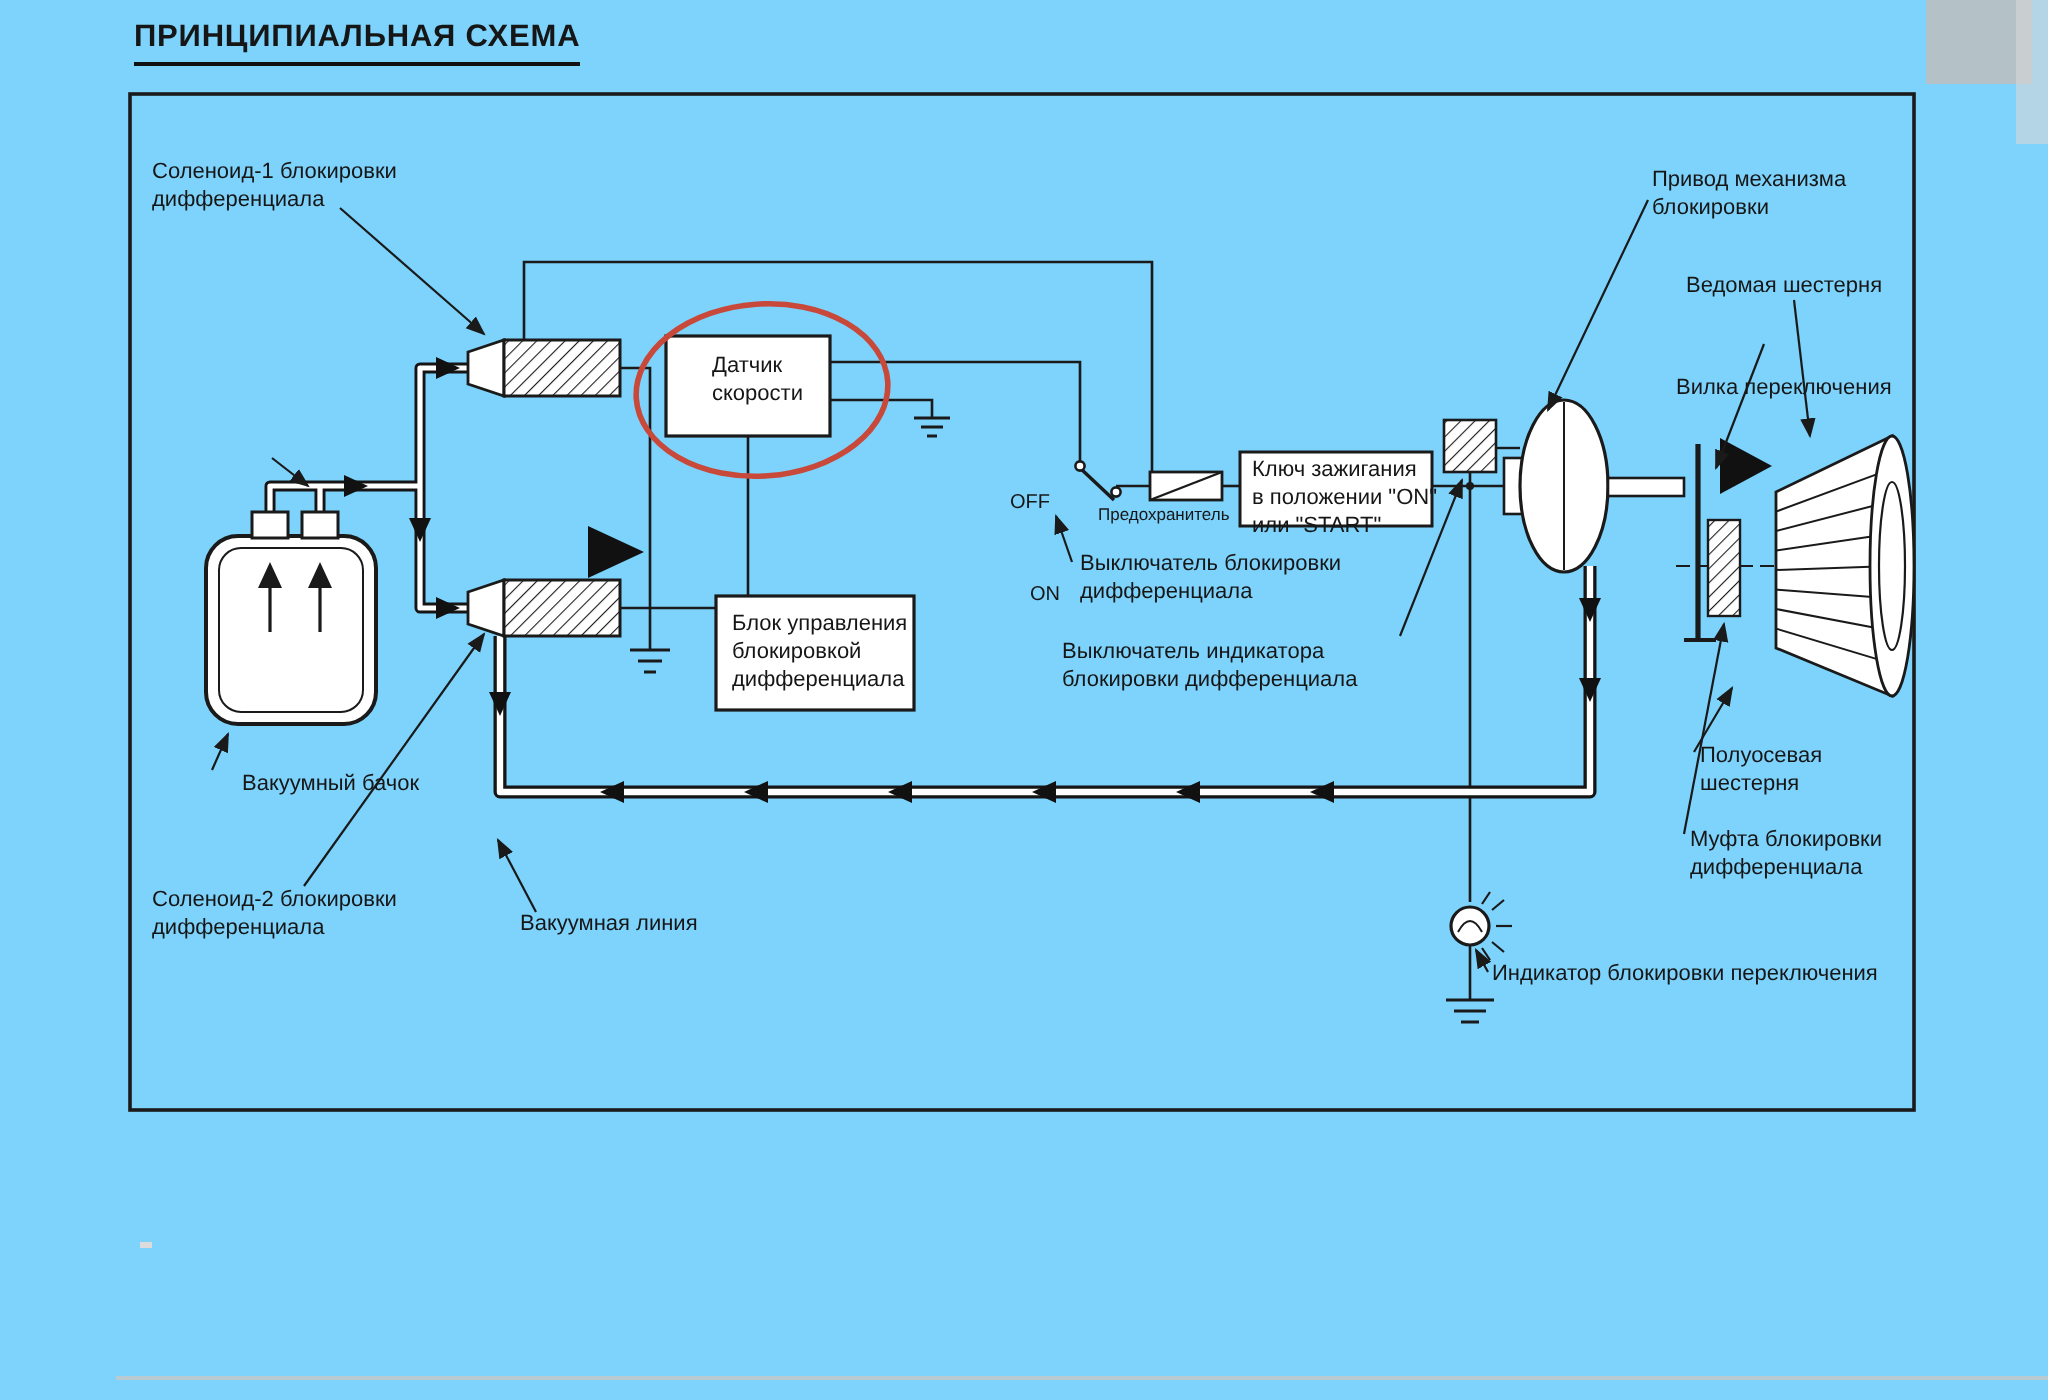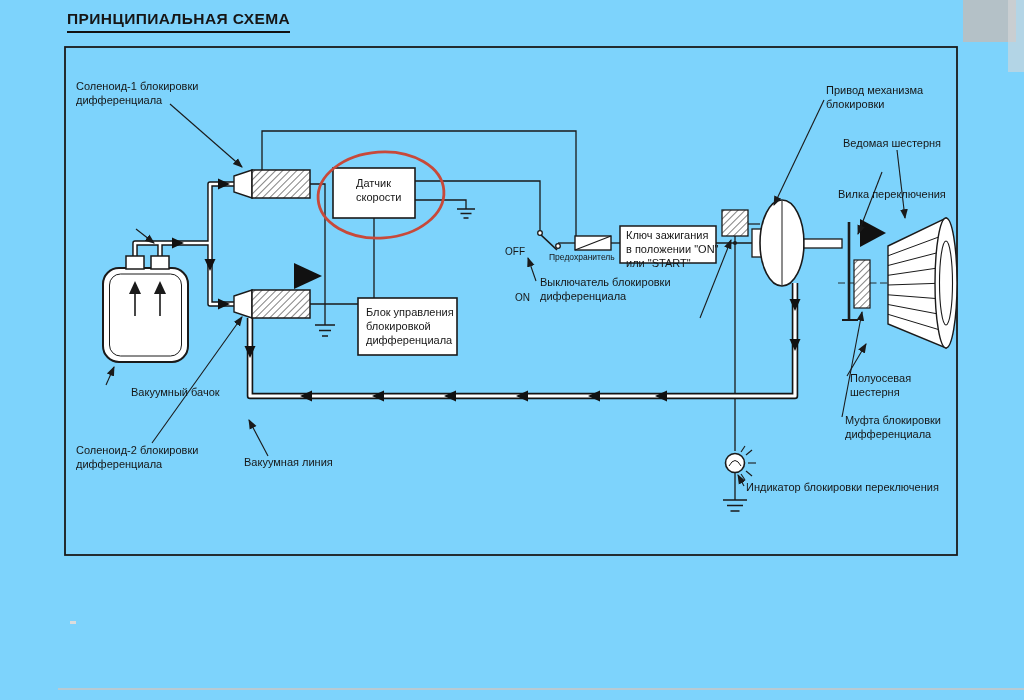--- a/index.html
+++ b/index.html
@@ -206,40 +206,42 @@
       <path d="M847,376 L866,344" marker-end="url(#ah)"></path>
       <path d="M842,417 L862,312" marker-end="url(#ah)"></path>
       <path d="M744,486 L738,475" marker-end="url(#ah)"></path>
     </g>
 
     <ellipse cx="381" cy="195" rx="63" ry="43" fill="none" stroke="#c8493a" stroke-width="2.8" transform="rotate(-4 381 195)" stroke-linecap="round"></ellipse>
   </svg>
 
   <div class="lbl" style="left:76px; top:80px;">Соленоид-1 блокировки
 дифференциала</div>
-  <div class="lbl" style="left:108px; top:386px;padding-left:23px;">Вакуумный бачок</div>
+  <div class="lbl" style="left:98px; top:386px;padding-left:23px;">Вакуумный бачок</div>
   <div class="lbl" style="left:76px; top:444px;">Соленоид-2 блокировки
 дифференциала</div>
-  <div class="lbl" style="left:244px; top:456px;">Вакуумная линия</div>
+  <div class="lbl" style="left:260px; top:456px;">Вакуумная линия</div>
 
   <div class="lbl sensor" style="left:356px; top:177px;">Датчик
 скорости</div>
   <div class="lbl small" style="left:366px; top:306px;">Блок управления
 блокировкой
 дифференциала</div>
 
   <div class="lbl sw" style="left:505px; top:210px;">OFF</div>
   <div class="lbl sw" style="left:515px; top:256px;">ON</div>
   <div class="lbl tiny" style="left:549px; top:252px;">Предохранитель</div>
   <div class="lbl small" style="left:626px; top:229px;">Ключ зажигания
 в положении "ON"
 или "START"</div>
 
   <div class="lbl" style="left:540px; top:276px;">Выключатель блокировки
 дифференциала</div>
+  <div class="lbl" style="left:531px; top:320px;">Выключатель индикатора
+блокировки дифференциала</div>
 
   <div class="lbl" style="left:826px; top:84px;">Привод механизма
 блокировки</div>
   <div class="lbl" style="left:843px; top:137px;">Ведомая шестерня</div>
   <div class="lbl" style="left:838px; top:160px;margin-top:28px;">Вилка переключения</div>
   <div class="lbl" style="left:850px; top:372px;">Полуосевая
 шестерня</div>
   <div class="lbl" style="left:845px; top:414px;">Муфта блокировки
 дифференциала</div>
   <div class="lbl" style="left:746px; top:481px;">Индикатор блокировки переключения</div>

